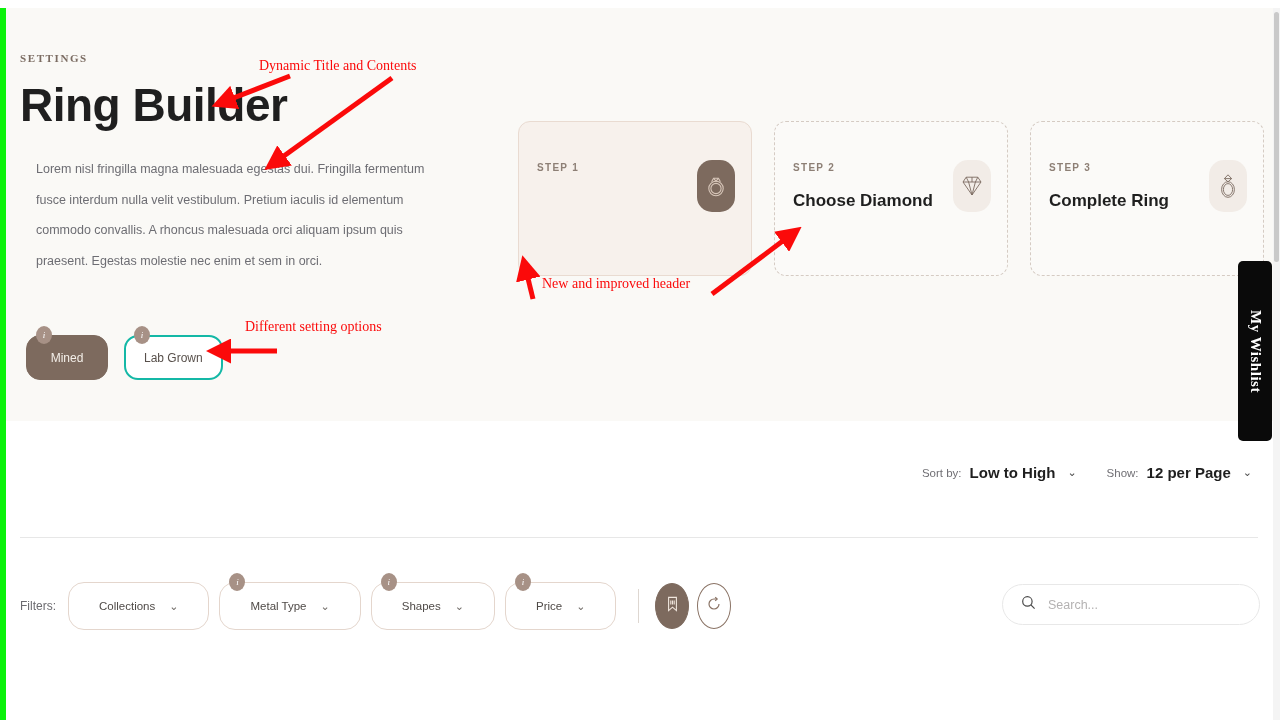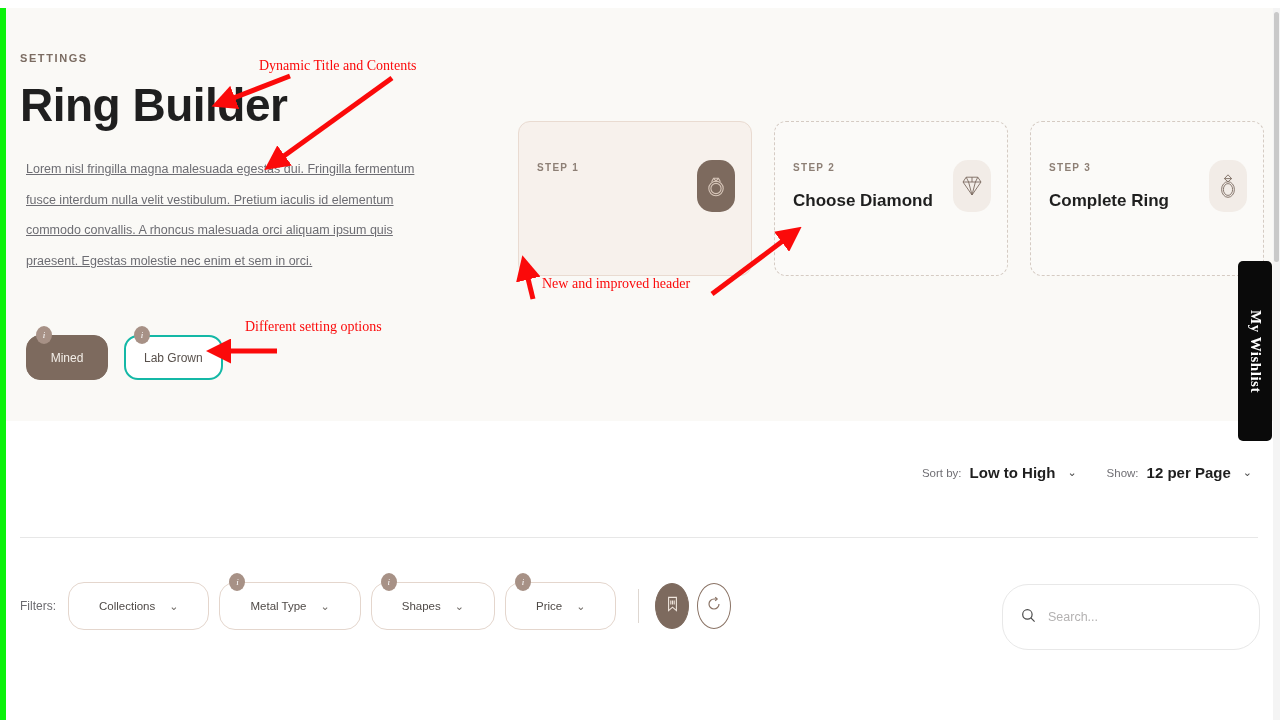--- a/index.html
+++ b/index.html
@@ -64,36 +64,36 @@
     position: absolute;
     left: 14px; top: 44px;
     width: 450px;
   }
   .eyebrow {
     font-size: 11px;
     letter-spacing: 1.6px;
     font-weight: 700;
     color: #7b6c62;
     margin: 0 0 18px 0;
+    font-family: Liberation Serif, serif;
   }
   .page-title {
     font-size: 46px;
     line-height: 1;
     font-weight: 800;
     color: #1f1f1f;
     margin: 0 0 26px 0;
     letter-spacing: -0.5px;
   }
   .hero-desc {
     font-size: 12.5px;
     line-height: 2.45;
     color: #6d6d73;
-    margin: 6px;
+    margin: 16px;
     width: 420px;
-    text-decoration: underline;
   }
 
   
   #material-options {
     position: absolute;
     left: 20px; top: 318px;
     display: flex;
     gap: 16px;
     align-items: flex-start;
   }
@@ -301,21 +301,21 @@
     box-sizing: border-box;
     cursor: pointer;
   }
   .round-btn.filled { background: #7d6a5e; border: 1px solid #7d6a5e; }
   .round-btn.outline { background: #ffffff; border: 1px solid #8a7365; }
 
   
   #search-box {
     position: absolute;
     right: 20px; top: 584px;
-    width: 258px; height: 66px;
+    width: 258px; height: 41px;
     border: 1px solid #e8e8e8;
     border-radius: 26px;
     background: #ffffff;
     display: flex;
     align-items: center;
     padding: 0 18px;
     box-sizing: border-box;
     gap: 10px;
   }
   #search-input {

